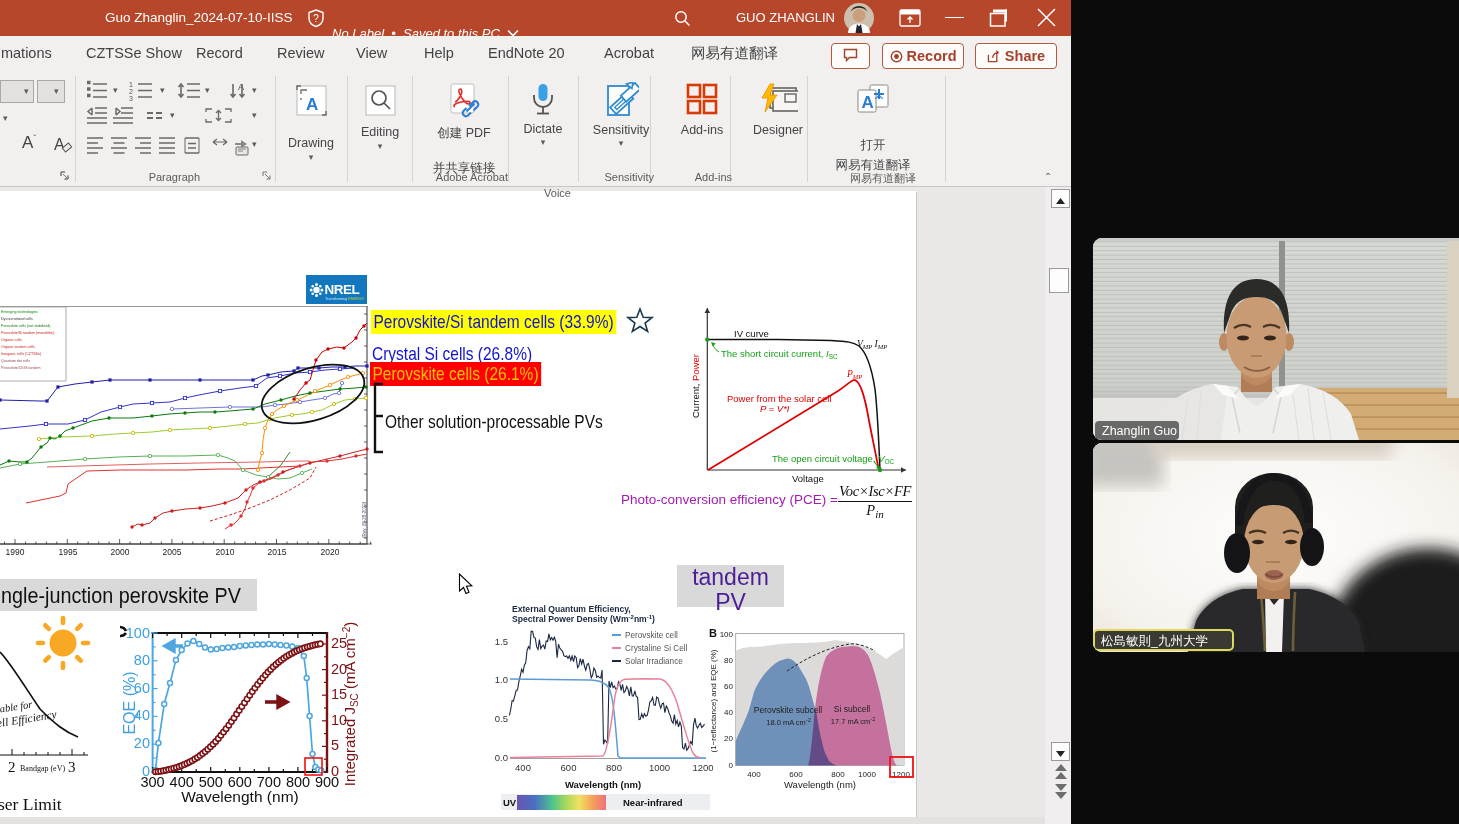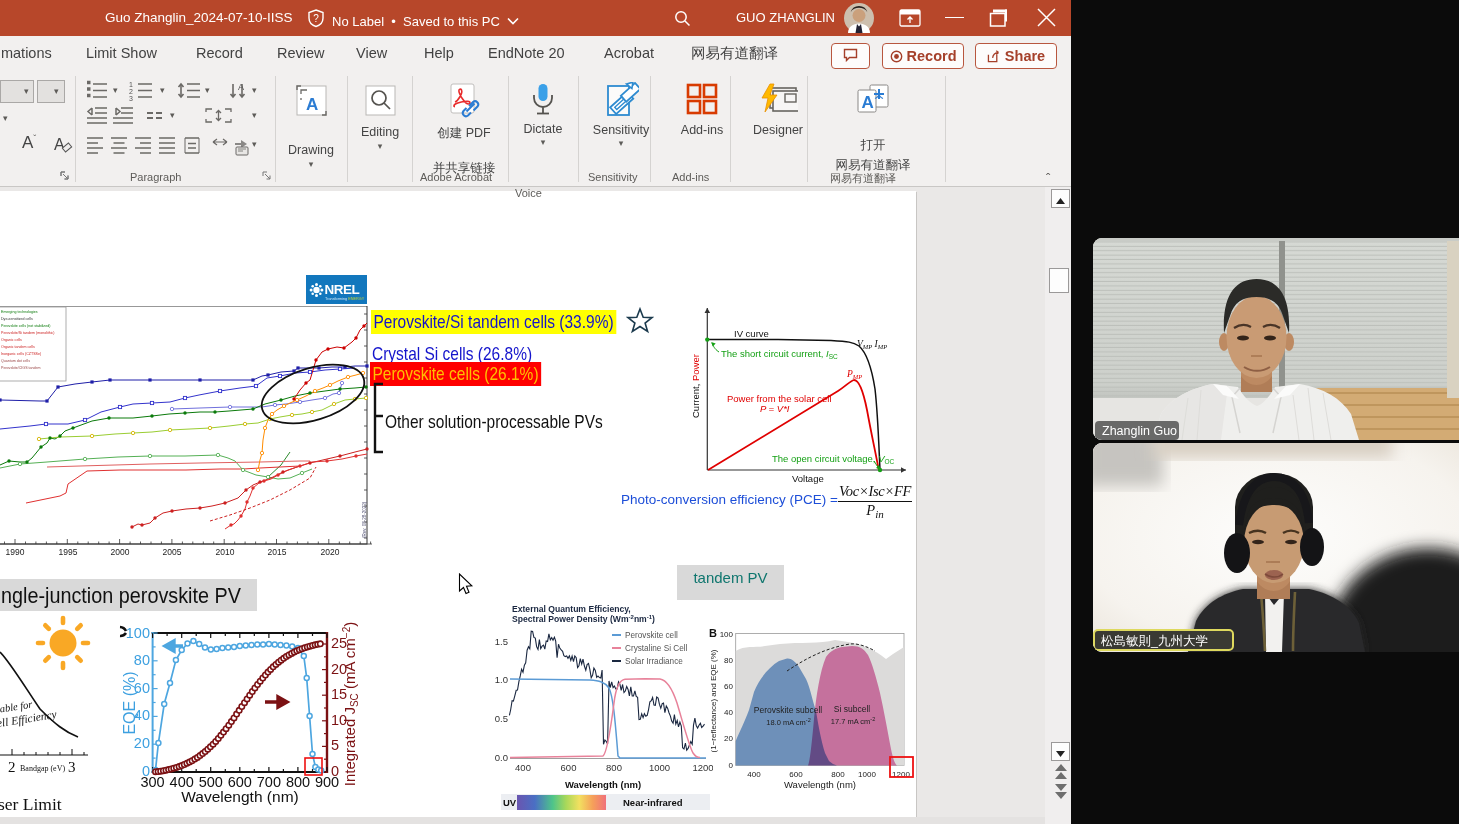--- a/index.html
+++ b/index.html
@@ -16,21 +16,21 @@
   #slide{position:absolute;left:0;top:191px;width:916px;height:626px;background:#fff;box-shadow:1px 1px 0 #c8c6c4;}
   #botstrip{position:absolute;left:0;top:817px;width:1045px;height:7px;background:#e4e2e1;}
   
   #sbar{position:absolute;left:1045px;top:187px;width:26px;height:637px;background:#f0eeee;}
   .sbtn{position:absolute;background:#fdfdfd;border:1px solid #9b9999;box-sizing:border-box;}
   
   .tab{position:absolute;top:0;height:35px;line-height:35px;font-size:14.5px;color:#424242;white-space:nowrap;}
   .tbtn{position:absolute;top:7px;height:26px;box-sizing:border-box;border:1px solid #b8573f;border-radius:4px;background:#fdfcfb;color:#a5402a;font-size:14.5px;line-height:24px;text-align:center;}
   
   .big{position:absolute;top:11px;text-align:center;color:#444;font-size:12.5px;}
-  .grouplabel{position:absolute;top:100px;font-size:11px;color:#5d5b58;text-align:left;white-space:nowrap;}
+  .grouplabel{position:absolute;top:100px;font-size:11px;color:#5d5b58;text-align:right;white-space:nowrap;}
   .vsep{position:absolute;top:5px;height:106px;width:1px;background:#d5d3d1;}
   .chev{color:#5d5b58;font-size:9px;}
   
   #banner{position:absolute;left:0;top:6px;width:914px;height:71px;background:#0a6fc2;}
   #banner .t{position:absolute;left:-3px;top:15px;font-size:29.6px;font-weight:bold;color:#fff;white-space:nowrap;}
   #banner .n{position:absolute;left:893px;top:5px;font-size:14px;font-weight:bold;color:#e8e82a;}
   .hl{white-space:nowrap;font-size:19px;transform:scaleX(0.815);transform-origin:0 0;}
   
   .vid{position:absolute;left:1093px;width:366px;overflow:hidden;border-radius:9px;}
 </style>
@@ -63,30 +63,30 @@
       <svg class="abs" style="left:626px;top:116px;" width="28" height="27" viewBox="0 0 28 27">
         <path d="M14 2 L17.2 10.3 L26 10.6 L19.1 16 L21.6 24.5 L14 19.5 L6.4 24.5 L8.9 16 L2 10.6 L10.8 10.3 Z" fill="#fff" stroke="#1b3a4d" stroke-width="1.6"></path>
       </svg>
       <div class="abs hl" style="left:372px;top:152px;color:#1414cc;">Crystal Si cells (26.8%)</div>
       <div class="abs hl" style="left:370px;top:171px;color:#ffc000;background:#ff0000;padding:1px 3px;">Perovskite cells (26.1%)</div>
       <svg class="abs" style="left:370px;top:191px;" width="22" height="72" viewBox="0 0 22 72">
         <path d="M13 2 H5 V70 H13 M5 34 h8" fill="none" stroke="#111" stroke-width="2.4"></path>
       </svg>
       <div class="abs hl" style="left:385px;top:220px;color:#111;">Other solution-processable PVs</div>
 
-      <div class="abs" style="left:621px;top:301px;font-size:13.5px;color:#1d4ed8;">Photo-conversion efficiency (PCE) =</div>
+      <div class="abs" style="left:621px;top:301px;font-size:13.5px;color:#a21caf;">Photo-conversion efficiency (PCE) =</div>
       <div class="abs" style="left:838px;top:292px;width:74px;text-align:center;font-family:'Liberation Serif',serif;font-style:italic;font-size:14.5px;color:#111;">
         <div style="border-bottom:1.3px solid #111;padding-bottom:1px;letter-spacing:-0.3px;">Voc×Isc×FF</div>
         <div>P<span style="font-size:11px;vertical-align:-3px;">in</span></div>
       </div>
 
       <div class="abs" style="left:0;top:388px;width:257px;height:32px;background:#d9d9d9;"></div>
       <div class="abs" style="left:1px;top:392px;font-size:22.5px;color:#111;white-space:nowrap;transform:scaleX(0.88);transform-origin:0 0;">ngle-junction perovskite PV</div>
 
-      <div class="abs" style="left:677px;top:374px;width:107px;height:35px;background:#d9d9d9;text-align:center;font-size:15px;color:#0f766e;line-height:25px;">tandem PV</div>
+      <div class="abs" style="left:677px;top:374px;width:107px;height:42px;background:#d9d9d9;text-align:center;font-size:23px;color:#4c1d95;line-height:25px;">tandem PV</div>
 
       <svg class="abs" style="left:34px;top:423px;" width="58" height="58" viewBox="0 0 58 58">
         <circle cx="29" cy="29" r="13.5" fill="#f9a825"></circle>
         <g stroke="#f9a825" stroke-width="4.6" stroke-linecap="round">
           <line x1="29" y1="4" x2="29" y2="9"></line>
             <line x1="29" y1="49" x2="29" y2="54"></line>
           <line x1="4" y1="29" x2="9" y2="29"></line>
             <line x1="49" y1="29" x2="54" y2="29"></line>
           <line x1="11.3" y1="11.3" x2="14.8" y2="14.8"></line>
             <line x1="43.2" y1="43.2" x2="46.7" y2="46.7"></line>
@@ -635,21 +635,21 @@
         <rect x="190" y="146" width="23" height="20" fill="none" stroke="#ee1111" stroke-width="1.8"></rect>
       </svg>
     </div>
     <div id="botstrip"></div>
     <div id="titlebar">
       <div class="abs" style="left:105px;top:0;height:36px;line-height:36px;font-size:13.5px;">Guo Zhanglin_2024-07-10-IISS</div>
       <svg class="abs" style="left:306px;top:8px;" width="20" height="20" viewBox="0 0 20 20">
         <path d="M10 2 L17 4.5 V10 C17 14.5 13.8 17.3 10 18.5 C6.2 17.3 3 14.5 3 10 V4.5 Z" fill="none" stroke="#fff" stroke-width="1.4"></path>
         <text x="10" y="13.5" font-size="10" fill="#fff" text-anchor="middle" font-family="Liberation Sans">?</text>
       </svg>
-      <div class="abs" style="left:332px;top:4px;height:36px;line-height:36px;font-size:13px;">No Label&nbsp;&nbsp;•&nbsp;&nbsp;Saved to this PC&nbsp;&nbsp;<svg width="12" height="8" viewBox="0 0 12 8" style="vertical-align:1px;">
+      <div class="abs" style="left:332px;top:16px;height:36px;line-height:36px;font-size:13px;font-style:italic;">No Label&nbsp;&nbsp;•&nbsp;&nbsp;Saved to this PC&nbsp;&nbsp;<svg width="12" height="8" viewBox="0 0 12 8" style="vertical-align:1px;">
             <path d="M1 1.5 L6 6.5 L11 1.5" fill="none" stroke="#fff" stroke-width="1.6"></path>
           </svg></div>
       <svg class="abs" style="left:674px;top:10px;" width="17" height="17" viewBox="0 0 17 17">
         <circle cx="7" cy="7" r="5.2" fill="none" stroke="#fff" stroke-width="1.5"></circle>
         <line x1="11" y1="11" x2="15.5" y2="15.5" stroke="#fff" stroke-width="1.5"></line>
       </svg>
       <div class="abs" style="left:736px;top:0;height:36px;line-height:36px;font-size:13px;">GUO ZHANGLIN</div>
       <svg class="abs" style="left:844px;top:3px;" width="30" height="30" viewBox="0 0 30 30">
         <circle cx="15" cy="15" r="15" fill="#cdbfae"></circle>
         <circle cx="15" cy="12.5" r="6.5" fill="#caa07c"></circle>
@@ -667,21 +667,21 @@
         <rect x="4" y="1.5" width="14" height="3" fill="#fff"></rect>
         <rect x="16" y="1.5" width="2" height="12" fill="#fff"></rect>
         <rect x="1.5" y="5.5" width="14.5" height="12.5" fill="none" stroke="#fff" stroke-width="1.5"></rect>
       </svg>
       <svg class="abs" style="left:1036px;top:8px;" width="21" height="20" viewBox="0 0 21 20">
         <path d="M2 1 L19 18 M19 1 L2 18" stroke="#fff" stroke-width="1.5"></path>
       </svg>
     </div>
     <div id="tabrow">
       <div class="tab" style="left:-20px;">Animations</div>
-      <div class="tab" style="left:86px;">Limit Show</div>
+      <div class="tab" style="left:86px;">CZTSSe Show</div>
       <div class="tab" style="left:196px;">Record</div>
       <div class="tab" style="left:277px;">Review</div>
       <div class="tab" style="left:356px;">View</div>
       <div class="tab" style="left:424px;">Help</div>
       <div class="tab" style="left:488px;">EndNote 20</div>
       <div class="tab" style="left:604px;">Acrobat</div>
       <div class="tab" style="left:691px;">网易有道翻译</div>
       <div class="tbtn" style="left:831px;width:39px;">
         <svg width="15" height="14" viewBox="0 0 15 14" style="margin-top:4px;">
             <path d="M1.5 1.5 h12 v8 h-7 l-3 3 v-3 h-2 Z" fill="none" stroke="#a5402a" stroke-width="1.4"></path>
@@ -790,21 +790,21 @@
           <path d="M1 1 v4 M1 1 h4 M3 3 l5 5 M8 8 v-3.5 M8 8 h-3.5" stroke="#777" stroke-width="1" fill="none"></path>
         </svg>
       
       <div class="big" style="left:283px;width:56px;">
         <svg width="37" height="37" viewBox="0 0 37 37">
           <rect x="4" y="4" width="29" height="29" fill="#fff" stroke="#b9b7b5"></rect>
           <path d="M8 4 h-4 v4 M29 33 h4 v-4" stroke="#6b6966" fill="none" stroke-width="1.4"></path>
           <path d="M8 12 v-4 h4 M8 16 v2 M12 8 h2" stroke="#6b6966" fill="none" stroke-width="1.3"></path>
           <text x="13" y="28" font-size="17" font-weight="bold" fill="#2b7cd3" font-family="Liberation Sans">A</text>
         </svg>
-        <div style="margin-top:21px;">Drawing</div>
+        <div style="margin-top:14px;">Drawing</div>
         <div class="chev" style="margin-top:2px;">▾</div>
       </div>
       
       <div class="big" style="left:352px;width:56px;">
         <svg width="37" height="37" viewBox="0 0 37 37">
           <rect x="4" y="4" width="29" height="29" fill="#fff" stroke="#b9b7b5"></rect>
           <circle cx="17" cy="16" r="7" fill="none" stroke="#55534f" stroke-width="1.7"></circle>
           <line x1="22" y1="21" x2="28" y2="27" stroke="#55534f" stroke-width="1.7"></line>
         </svg>
         <div style="margin-top:3px;">Editing</div>

